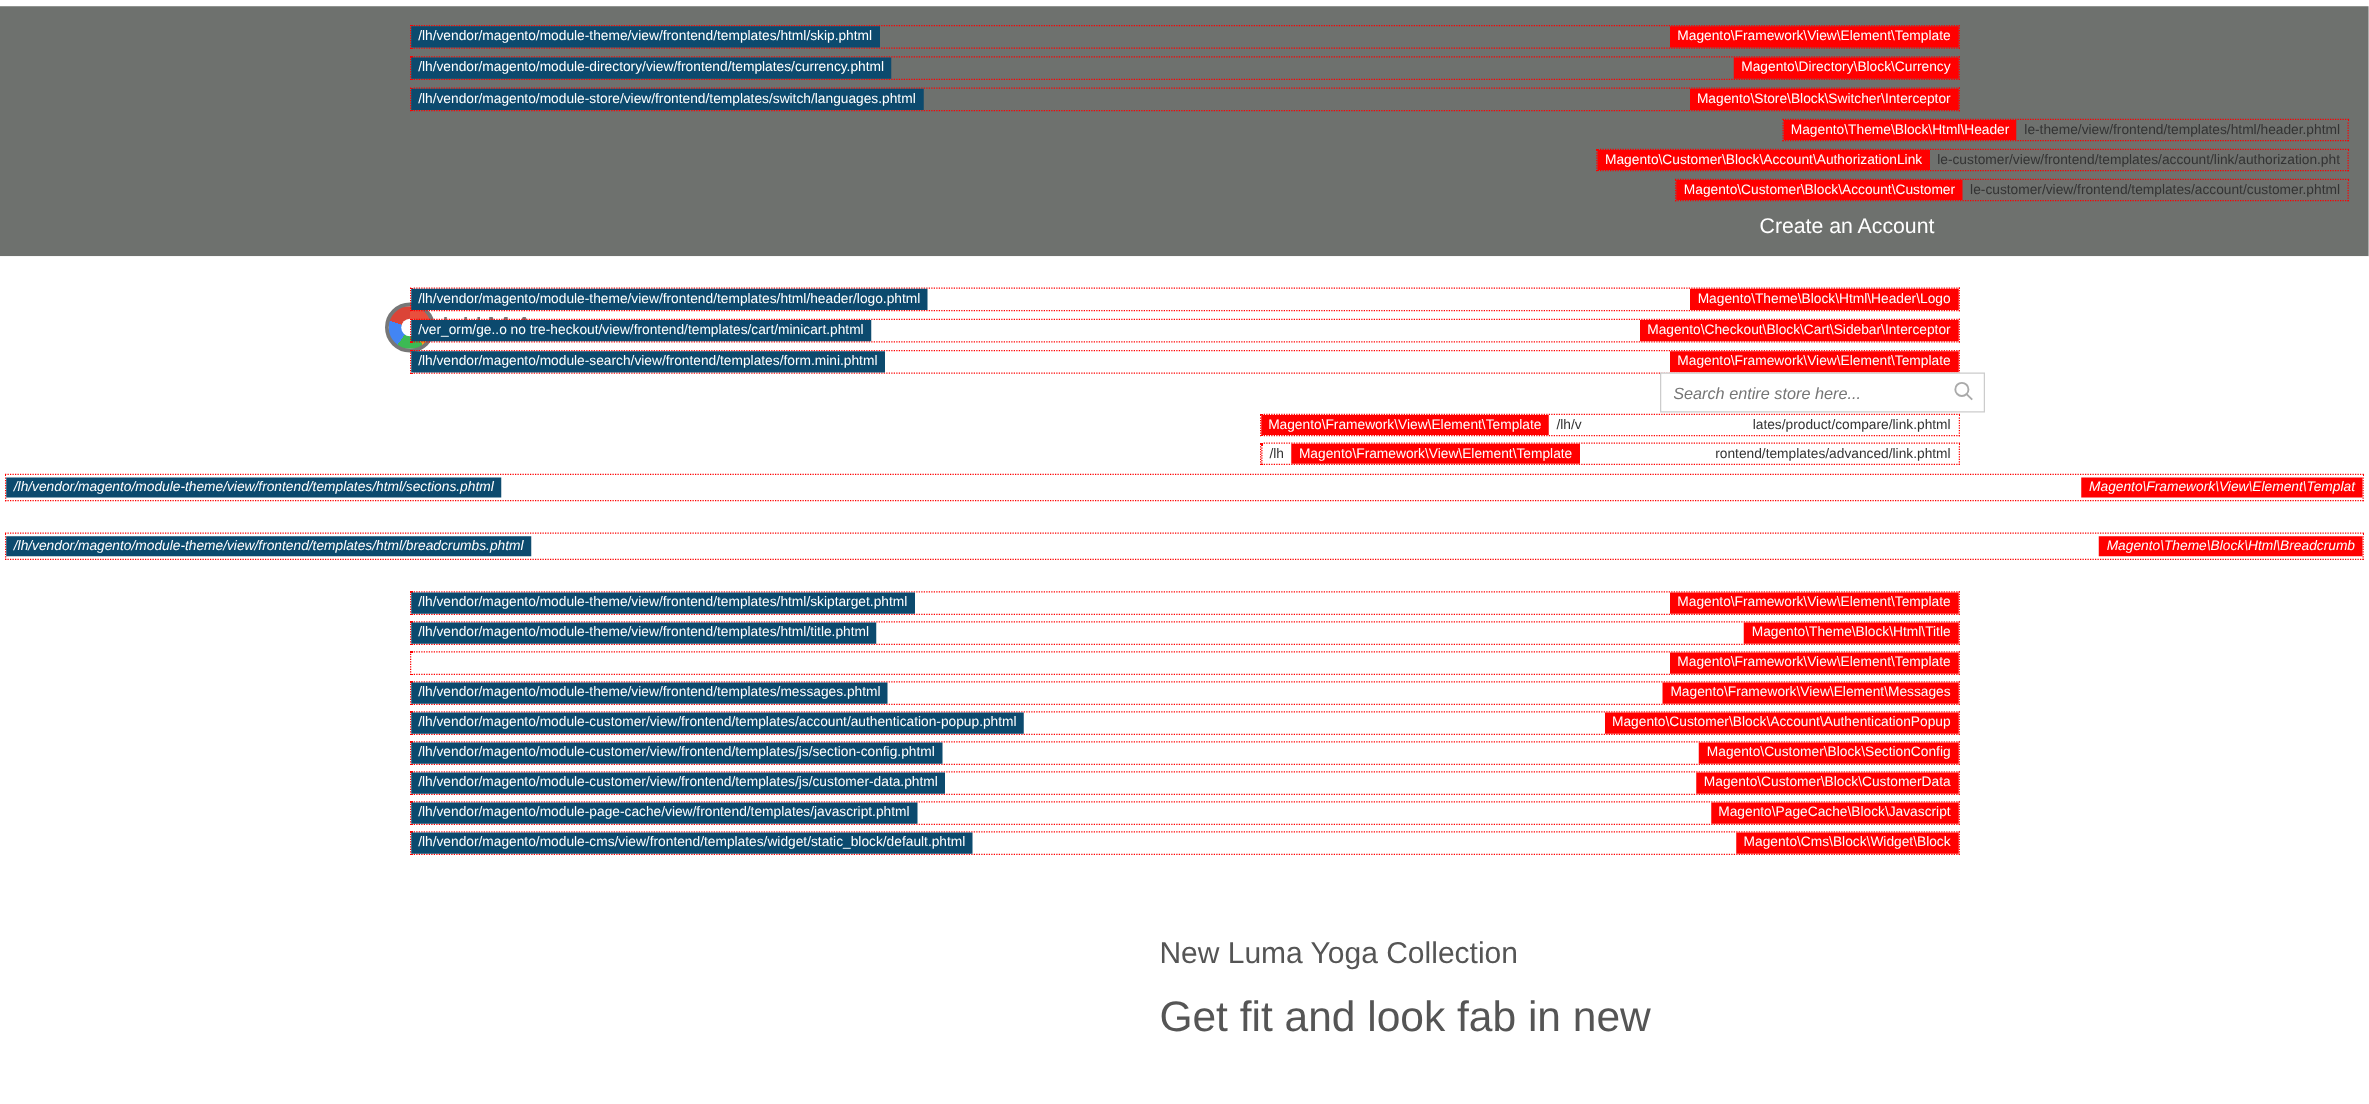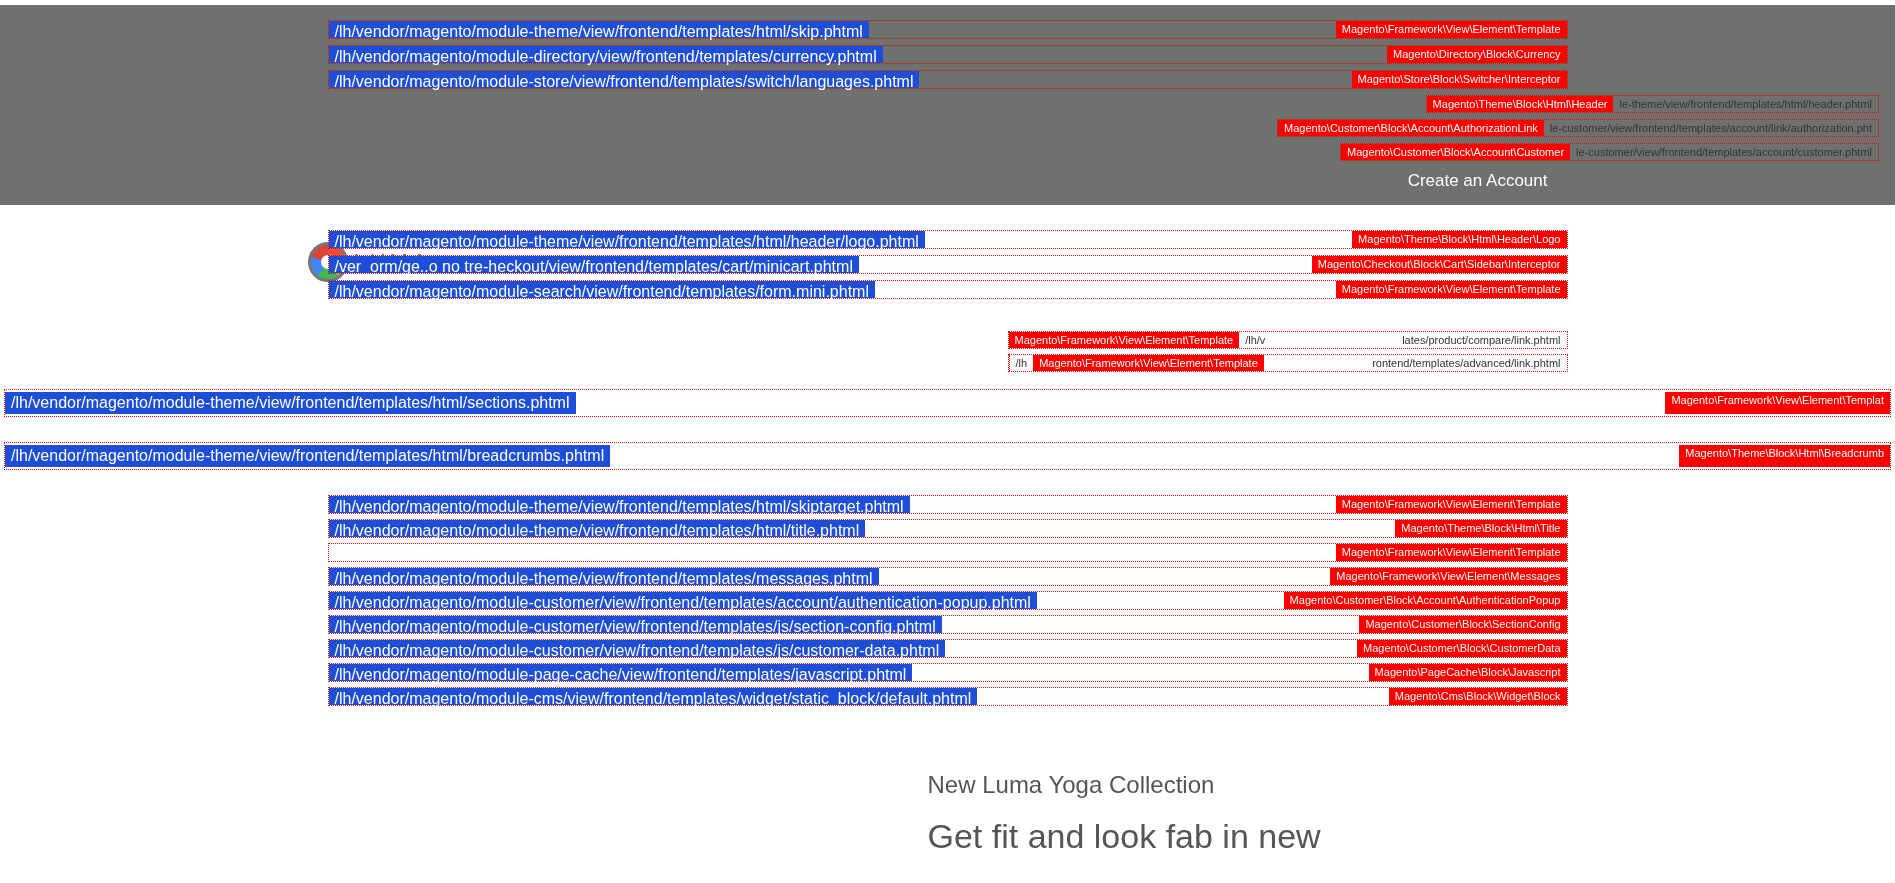--- a/index.html
+++ b/index.html
@@ -1,21 +1,21 @@
 <!DOCTYPE html>
 <html><head>
 <meta charset="utf-8">
 <style>
 * { box-sizing: border-box; margin: 0; padding: 0; }
 body { font-family: Arial, Helvetica, sans-serif; font-size: 12px; background: #fff; }
 .top-strip { height: 5px; background: #fff; }
 .header-bg { background: #6e716e; padding: 15px 0 10px 0; }
 .container { max-width: 1280px; margin: 0 auto; padding: 0 20px; }
 .hint-row { border: 1px dotted red; margin-bottom: 6px; position: relative; height: 19px; display: flex; align-items: stretch; }
-.hint-left { background: #1d4ed8; color: #fff; font-size: 16px; padding: 2px 6px; white-space: nowrap; display: inline-block; }
+.hint-left { background: #0c4a6e; color: #fff; font-size: 11px; padding: 2px 6px; white-space: nowrap; display: inline-block; }
 .hint-right { background: red; color: #fff; font-size: 11px; padding: 2px 6px; white-space: nowrap; margin-left: auto; display: inline-block; }
 .create-account { color: #fff; font-size: 17px; text-align: right; padding: 4px 20px 4px 0; }
 .white-section { background: #fff; padding-top: 25px; }
 .logo-area { position: relative; }
 .logo { position: absolute; left: 0; top: 12px; display: flex; align-items: center; gap: 6px; z-index: 0; }
 .logo-circle { width: 40px; height: 40px; border-radius: 50%; background: conic-gradient(#e94f3d 0deg 72deg, #f6a81c 72deg 144deg, #3cba54 144deg 216deg, #4285f4 216deg 288deg, #db4437 288deg 360deg); border: 3px solid #777; position: relative; }
 .logo-circle::after { content: ""; position: absolute; inset: 10px; background: #fff; border-radius: 50%; }
 .logo-text { font-size: 22px; letter-spacing: 4px; color: #777; font-weight: 300; }
 .search-wrap { position: relative; }
 .search-box { position: absolute; right: 0; top: 68px; width: 260px; z-index: 5; }
@@ -30,21 +30,21 @@
 .hero { padding: 60px 0 0 600px; }
 .hero h2 { font-size: 24px; font-weight: 300; color: #555; margin-bottom: 18px; }
 .hero h1 { font-size: 34px; font-weight: 300; color: #555; line-height: 1.15; }
 .flex-end-row { display: flex; justify-content: flex-end; margin-bottom: 6px; }
 .flex-end-row .combo-box { display: flex; border: 1px dotted red; }
 .flex-end-row .combo-box .red-part { background: red; color: #fff; font-size: 11px; padding: 2px 6px; white-space: nowrap; }
 .flex-end-row .combo-box .plain-part { color: #333; font-size: 11px; padding: 2px 6px; white-space: nowrap; }
 .mini-row { display:flex; border:1px dotted red; margin-bottom:5px; }
 .mini-row .left-chip { background:red; color:#fff; font-size:11px; padding:2px 6px; }
 .mini-row .tail-chip { color:#333; font-size:11px; padding:2px 6px; }
-.outer-full { margin: 12px 4px; }
+.outer-full { margin: 2px 4px; font-style: italic; }
 </style>
 </head>
 <body>
 
 <div class="top-strip"></div>
 
 <div class="header-bg">
   <div class="container">
     <div class="hint-row">
       <span class="hint-left">/lh/vendor/magento/module-theme/view/frontend/templates/html/skip.phtml</span>
@@ -100,20 +100,29 @@
     </div>
     <div class="hint-row" style="position:relative;z-index:2;">
       <span class="hint-left">/ver_orm/ge..o no tre-heckout/view/frontend/templates/cart/minicart.phtml</span>
       <span class="hint-right">Magento\Checkout\Block\Cart\Sidebar\Interceptor</span>
     </div>
     <div class="hint-row" style="position:relative;z-index:2;">
       <span class="hint-left">/lh/vendor/magento/module-search/view/frontend/templates/form.mini.phtml</span>
       <span class="hint-right">Magento\Framework\View\Element\Template</span>
     </div>
 
+    <div class="search-box">
+      <input class="search-input" type="text" placeholder="Search entire store here..." style="">
+      <button class="search-btn">
+        <svg viewBox="0 0 24 24" fill="none" stroke="#aaa" stroke-width="2">
+            <circle cx="10" cy="10" r="7"></circle>
+            <line x1="21" y1="21" x2="15" y2="15"></line>
+          </svg>
+      </button>
+    </div>
 
     <div style="height:26px;"></div>
 
     <div style="display:flex; justify-content:flex-end;">
       <div style="width:560px;">
         <div class="mini-row">
           <span class="left-chip">Magento\Framework\View\Element\Template</span>
           <span class="tail-chip">/lh/v</span>
           <span class="tail-chip" style="margin-left:auto">lates/product/compare/link.phtml</span>
         </div>

